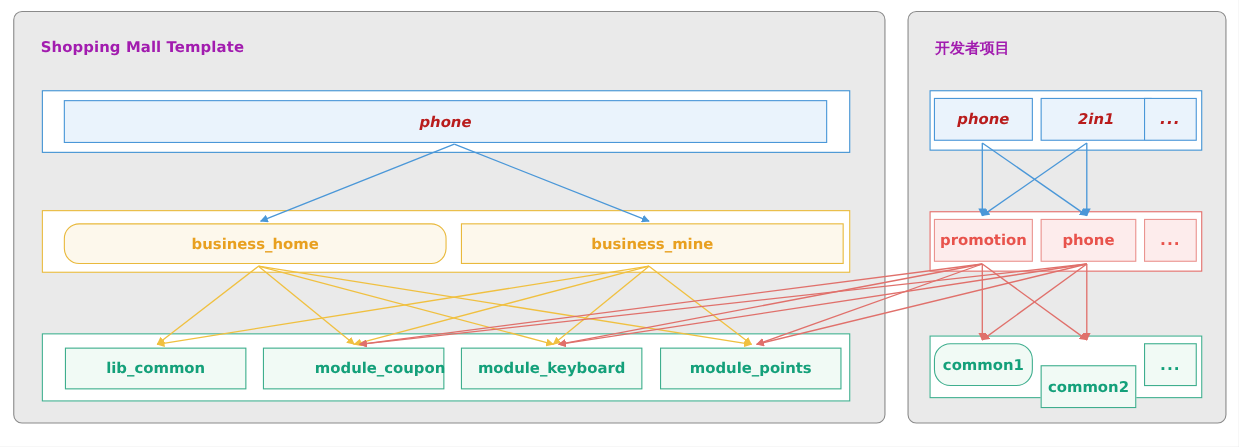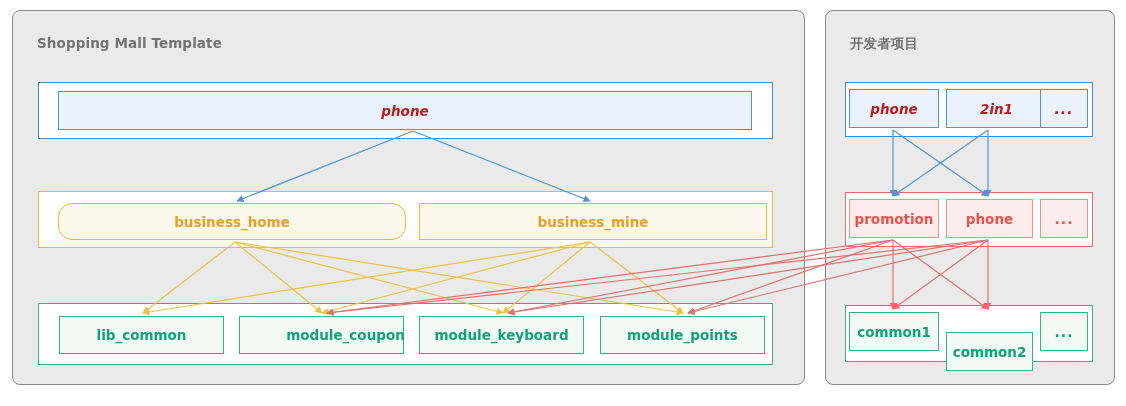--- a/index.html
+++ b/index.html
@@ -15,21 +15,21 @@
     position:absolute;
     background:#eaeaea;
     border:1px solid #8a8a8a;
     border-radius:8px;
     box-sizing:border-box;
   }
   .panel-title{
     position:absolute;
     font-size:13.5px;
     font-weight:bold;
-    color:#737373;
+    color:#a21caf;
     white-space:nowrap;
     letter-spacing:0.1px;
   }
 
   
   .group{
     position:absolute;
     background:#ffffff;
     box-sizing:border-box;
     border:1px solid #cccccc;
@@ -116,16 +116,16 @@
     <div class="node green" style="left: 59px; top: 316px; width: 165px; height: 38px;">lib_common</div>
     <div class="node green" style="left: 239px; top: 316px; width: 165px; height: 38px; padding-left: 48px;">module_coupon</div>
     <div class="node green" style="left: 419px; top: 316px; width: 165px; height: 38px;">module_keyboard</div>
     <div class="node green" style="left: 600px; top: 316px; width: 165px; height: 38px;">module_points</div>
     <div class="node blue" style="left: 849px; top: 89px; width: 90px; height: 39px;">phone</div>
     <div class="node blue" style="left: 946px; top: 89px; width: 101px; height: 39px;">2in1</div>
     <div class="node blue ellipsis" style="left: 1040px; top: 89px; width: 48px; height: 39px;">...</div>
     <div class="node red" style="left: 849px; top: 199px; width: 90px; height: 39px;">promotion</div>
     <div class="node red" style="left: 946px; top: 199px; width: 87px; height: 39px;">phone</div>
     <div class="node red ellipsis" style="left: 1040px; top: 199px; width: 48px; height: 39px;">...</div>
-    <div class="node green" style="left: 849px; top: 312px; width: 90px; height: 39px;">common1</div>
+    <div class="node green" style="left: 849px; top: 312px; width: 90px; height: 39px; border-radius: 15px;">common1</div>
     <div class="node green" style="left: 946px; top: 312px; width: 87px; height: 39px; margin-top: 20px;">common2</div>
     <div class="node green ellipsis" style="left: 1040px; top: 312px; width: 48px; height: 39px;">...</div>
   </div>
 
 </body></html>

